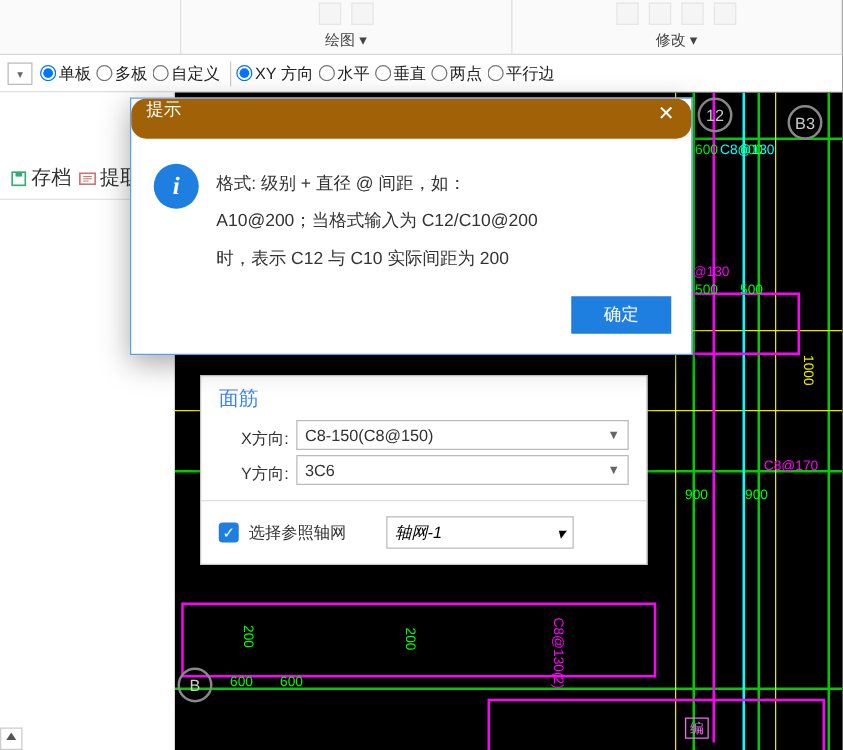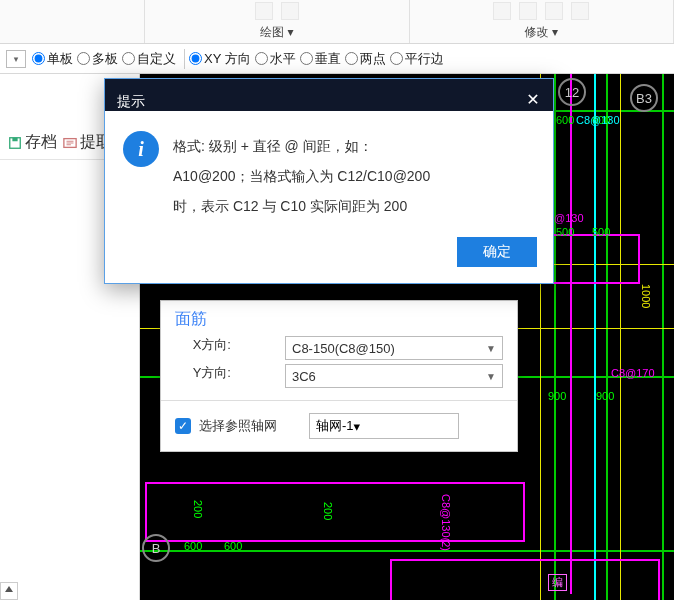--- a/index.html
+++ b/index.html
@@ -43,33 +43,33 @@
 .cyan-v{ position:absolute; width:2px; background:#00ffff; top:0; bottom:0;}
 .mag-v{position:absolute; width:2px; background:#ff00ff; top:0; bottom:0;}
 .dim{ position:absolute; font:11px Arial; color:#00ff00;}
 .dim.y{color:#e8e800;}
 .bubble{ position:absolute; width:28px; height:28px; border:2px solid #888; border-radius:50%; color:#ccc; font:13px Arial; display:flex; align-items:center; justify-content:center;}
 .cad-label{position:absolute; color:#ff00ff; font:11px Arial;}
 
 
 .params-panel { position:absolute; left:160px; top:300px; width:358px; background:#fff; border:1px solid #c8c8c8; box-shadow:0 2px 10px rgba(0,0,0,0.25); padding: 8px 14px 12px 14px; }
 .params-panel .grp-label{ font-size:16px; color:#3b82f6; margin-bottom:6px;}
-.form-row{ display:flex; align-items:flex-start; margin:4px 0;gap:48px;}
+.form-row{ display:flex; align-items:flex-end; margin:4px 0;}
 .form-row label{ width:56px; text-align:right; margin-right:6px; font-size:13px; color:#333;}
 .form-row .combo{ flex:1; height:24px; border:1px solid #bbb; background:#fff; display:flex; align-items:center; justify-content:space-between; padding:0 6px; font-size:13px; color:#333; cursor:pointer;}
 .form-row .combo .caret{ font-size:10px; color:#666;}
 .sep-line{ height:1px; background:#ddd; margin:12px -14px;}
 .axis-row{ display:flex; align-items:center; gap:8px;}
 .axis-row .chk{ width:16px; height:16px; background:#1e7fe0; border-radius:3px; display:flex; align-items:center; justify-content:center; color:#fff; font-size:12px;}
 .axis-row .label{ font-size:13px; color:#333;}
-.axis-row .combo{ width:150px; height:26px; border:1px solid #bbb; display:flex; align-items:center; padding:0 6px; margin-left:24px;}
+.axis-row .combo{ width:150px; height:26px; border:1px solid #bbb; display:flex; align-items:center; justify-content:space-between; padding:0 6px; margin-left:24px;font-style:italic;}
 
 
 .modal { position:absolute; left:104px; top:78px; width:450px; background:#fff; box-shadow:0 6px 22px rgba(0,0,0,0.35); border:1px solid #5aa0e6;}
-.modal .titlebar{ height:32px; background:#0f172a; color:#fff; display:flex; align-items:flex-end; justify-content:space-between; padding:0 8px 0 12px; font-size:14px;}
+.modal .titlebar{ height:32px; background:#a16207; color:#fff; display:flex; align-items:flex-start; justify-content:space-between; padding:0 8px 0 12px; font-size:14px;border-radius:12px;}
 .modal .titlebar .close{ width:24px; height:24px; display:flex; align-items:center; justify-content:center; cursor:pointer; font-size:16px;}
 .modal .body{ padding:20px 22px 16px 18px; display:flex; gap:14px;}
 .modal .info-icon{ width:36px; height:36px; border-radius:50%; background:#1e7fe0; color:#fff; display:flex; align-items:center; justify-content:center; font:700 20px Georgia,serif; flex:0 0 36px; font-style:italic; }
 .modal .msg{ flex:1; font-size:14px; color:#333; line-height:30px;}
 .modal .footer{ display:flex; justify-content:flex-end; padding:0 16px 16px 16px;}
 .modal .ok-btn{ background:#1e7fe0; color:#fff; border:none; padding:6px 26px; font-size:14px; cursor:pointer;}
 </style>
 </head>
 <body>
 

